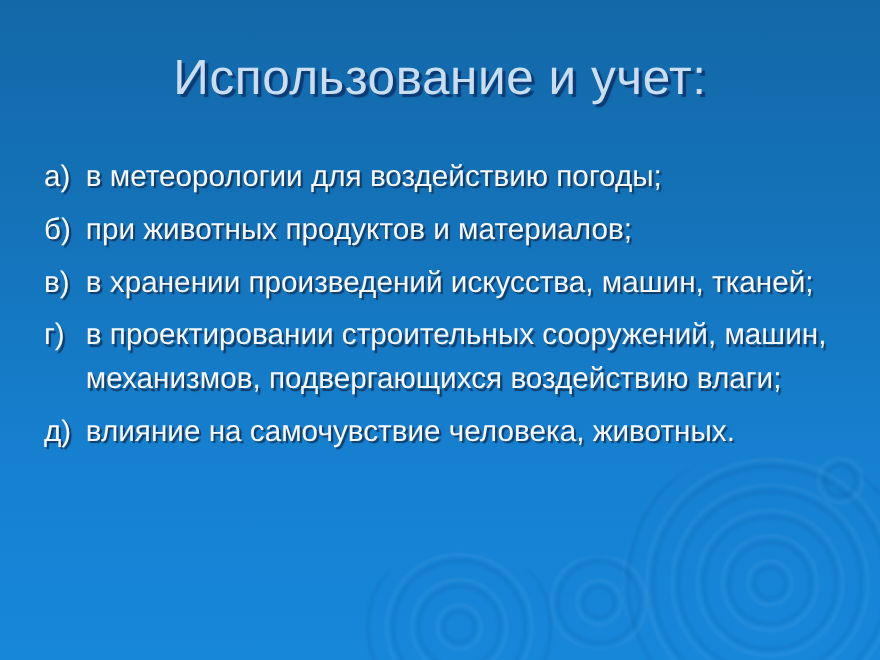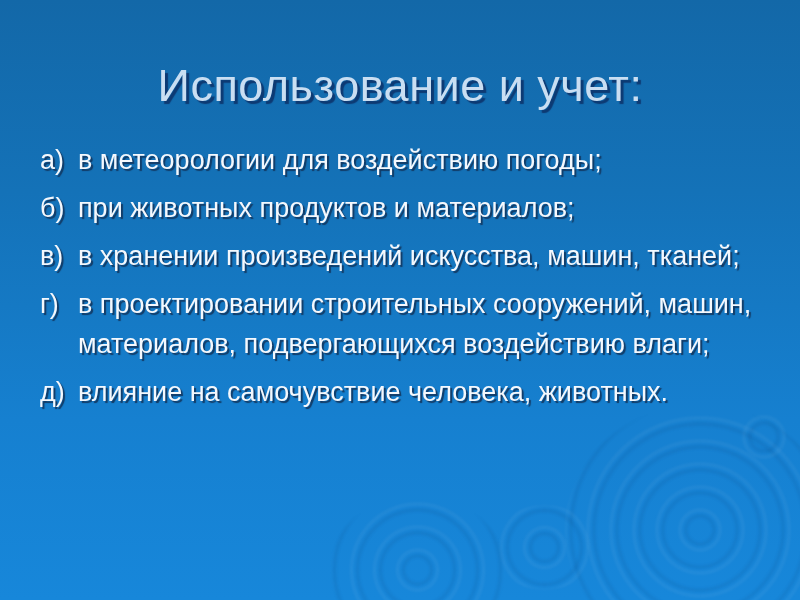--- a/index.html
+++ b/index.html
@@ -35,21 +35,21 @@
     filter: blur(1.2px);
     pointer-events: none;
   }
   .ripple-large  { left: 565px; top: 405px; width: 270px; height: 250px; }
   .ripple-medium { left: 330px; top: 495px; width: 175px; height: 150px; }
   .ripple-small  { left: 733px; top: 412px; width: 62px;  height: 50px;  }
   .ripple-tiny   { left: 492px; top: 505px; width: 105px; height: 85px;  }
 
   .title {
     position: absolute;
-    top: 58px;
+    top: 42px;
     left: 0;
     width: 800px;
     margin: 0;
     text-align: center;
     font-size: 45px;
     font-weight: normal;
     letter-spacing: 0.5px;
     line-height: 56px;
     color: var(--title-text);
     text-shadow: 3px 3px 1px var(--title-shadow);
@@ -95,21 +95,21 @@
     <div class="item">
       <span class="marker">б)</span>
       <span class="item-text">при животных продуктов и материалов;</span>
     </div>
     <div class="item">
       <span class="marker">в)</span>
       <span class="item-text">в хранении произведений искусства, машин, тканей;</span>
     </div>
     <div class="item">
       <span class="marker">г)</span>
-      <span class="item-text">в проектировании строительных сооружений, машин, материалов, подвергающихся воздействию влаги;</span>
+      <span class="item-text">в проектировании строительных сооружений, машин, механизмов, подвергающихся воздействию влаги;</span>
     </div>
     <div class="item">
       <span class="marker">д)</span>
       <span class="item-text">влияние на самочувствие человека, животных.</span>
     </div>
   </div>
 
 </div>
 
 </body></html>

